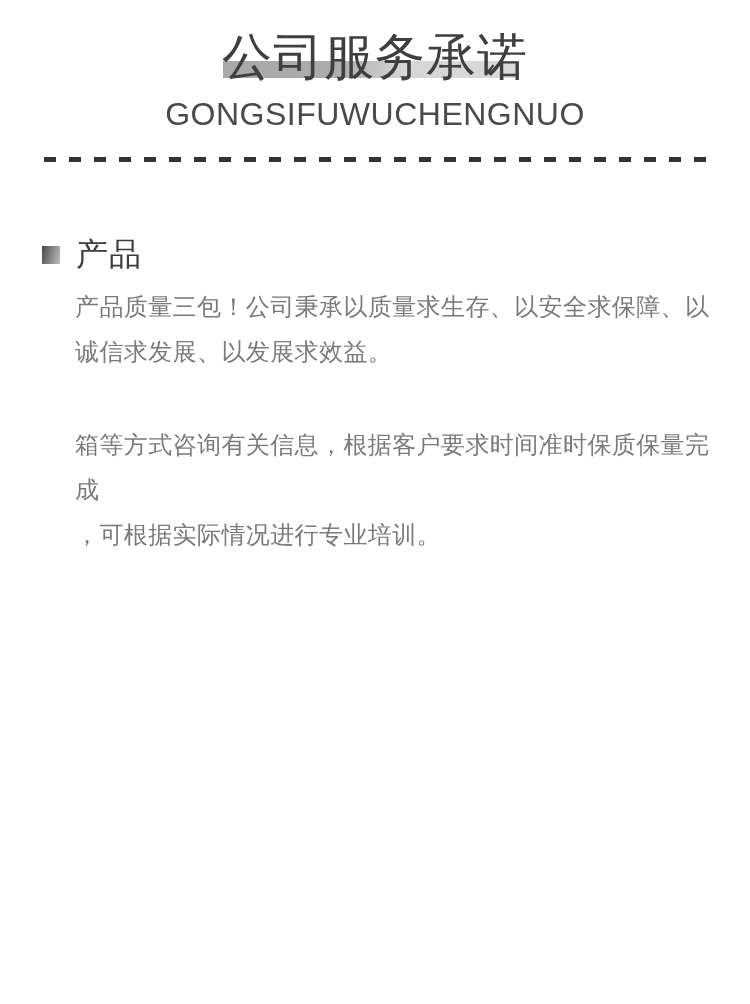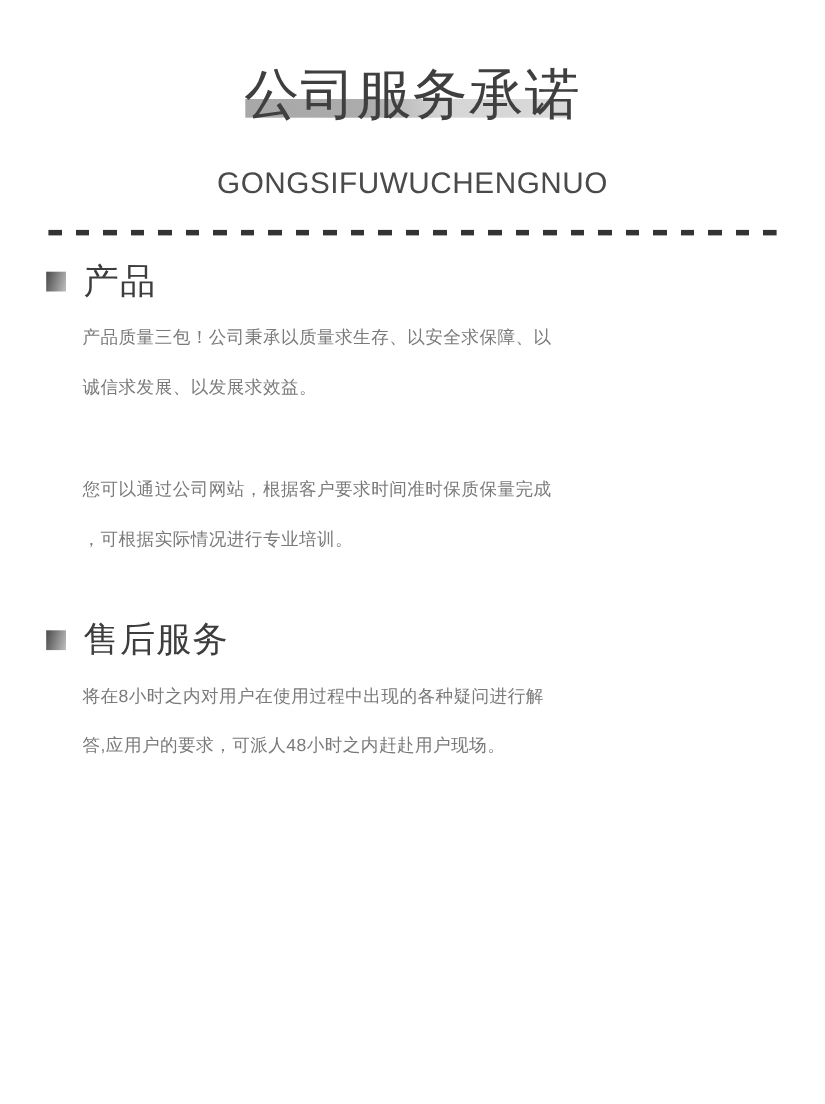--- a/index.html
+++ b/index.html
@@ -7,21 +7,21 @@
   body {
     width: 750px;
     height: 1004px;
     overflow: hidden;
     font-family: "Liberation Sans", "DejaVu Sans", sans-serif;
     position: relative;
   }
 
   
   .header {
-    padding-top: 60px;
+    padding-top: 31px;
     text-align: center;
   }
   .title-wrap {
     position: relative;
     display: inline-block;
     line-height: 52px;
   }
   .title-highlight {
     position: absolute;
     left: 1px;
@@ -33,43 +33,43 @@
   }
   .page-title {
     position: relative;
     z-index: 1;
     font-size: 50px;
     font-weight: 400;
     color: #3f3f3f;
     letter-spacing: 1px;
   }
   .page-subtitle {
-    margin-top: 37px;
-    font-size: 27px;
+    margin-top: 14px;
+    font-size: 32px;
     line-height: 34px;
     color: #4a4a4a;
     letter-spacing: 0.5px;
     font-weight: 400;
   }
 
   
   .dashed-divider {
     margin: 26px auto 0 auto;
     width: 662px;
     height: 5px;
     background: repeating-linear-gradient(
       to right,
       #333333 0px, #333333 12px,
       transparent 12px, transparent 25px
     );
   }
 
   
   .sections {
-    margin-top: 21px;
+    margin-top: 72px;
   }
   .section {
     margin-bottom: 48px;
   }
   .section-head {
     display: flex;
     align-items: center;
     margin-left: 42px;
     line-height: 40px;
   }
@@ -83,21 +83,21 @@
   .section-heading {
     margin-left: 16px;
     font-size: 32px;
     font-weight: 400;
     color: #3d3d3d;
     letter-spacing: 1px;
   }
   .section-body {
     margin: 10px 0 0 75px;
     width: 648px;
-    font-size: 16px;
+    font-size: 24px;
     line-height: 45px;
     color: #7a7a7a;
     letter-spacing: 0.4px;
     white-space: pre-line;
     font-weight: 400;
   }
 </style>
 </head>
 <body>
 
@@ -119,26 +119,18 @@
       <span class="section-heading">产品</span>
     </div>
     <div class="section-body">产品质量三包！公司秉承以质量求生存、以安全求保障、以
 诚信求发展、以发展求效益。</div>
   </div>
 
   <div class="section">
   </div>
 
   <div class="section">
-    <div class="section-body">您可以通过公司网站，根据客户要求时间准时保质保量完成
+    <div class="section-body">箱等方式咨询有关信息，根据客户要求时间准时保质保量完成
 ，可根据实际情况进行专业培训。</div>
   </div>
 
-  <div class="section">
-    <div class="section-head">
-      <span class="section-bullet"></span>
-      <span class="section-heading">售后服务</span>
-    </div>
-    <div class="section-body">将在8小时之内对用户在使用过程中出现的各种疑问进行解
-答,应用户的要求，可派人48小时之内赶赴用户现场。</div>
-  </div>
 
 </div>
 
 </body></html>

